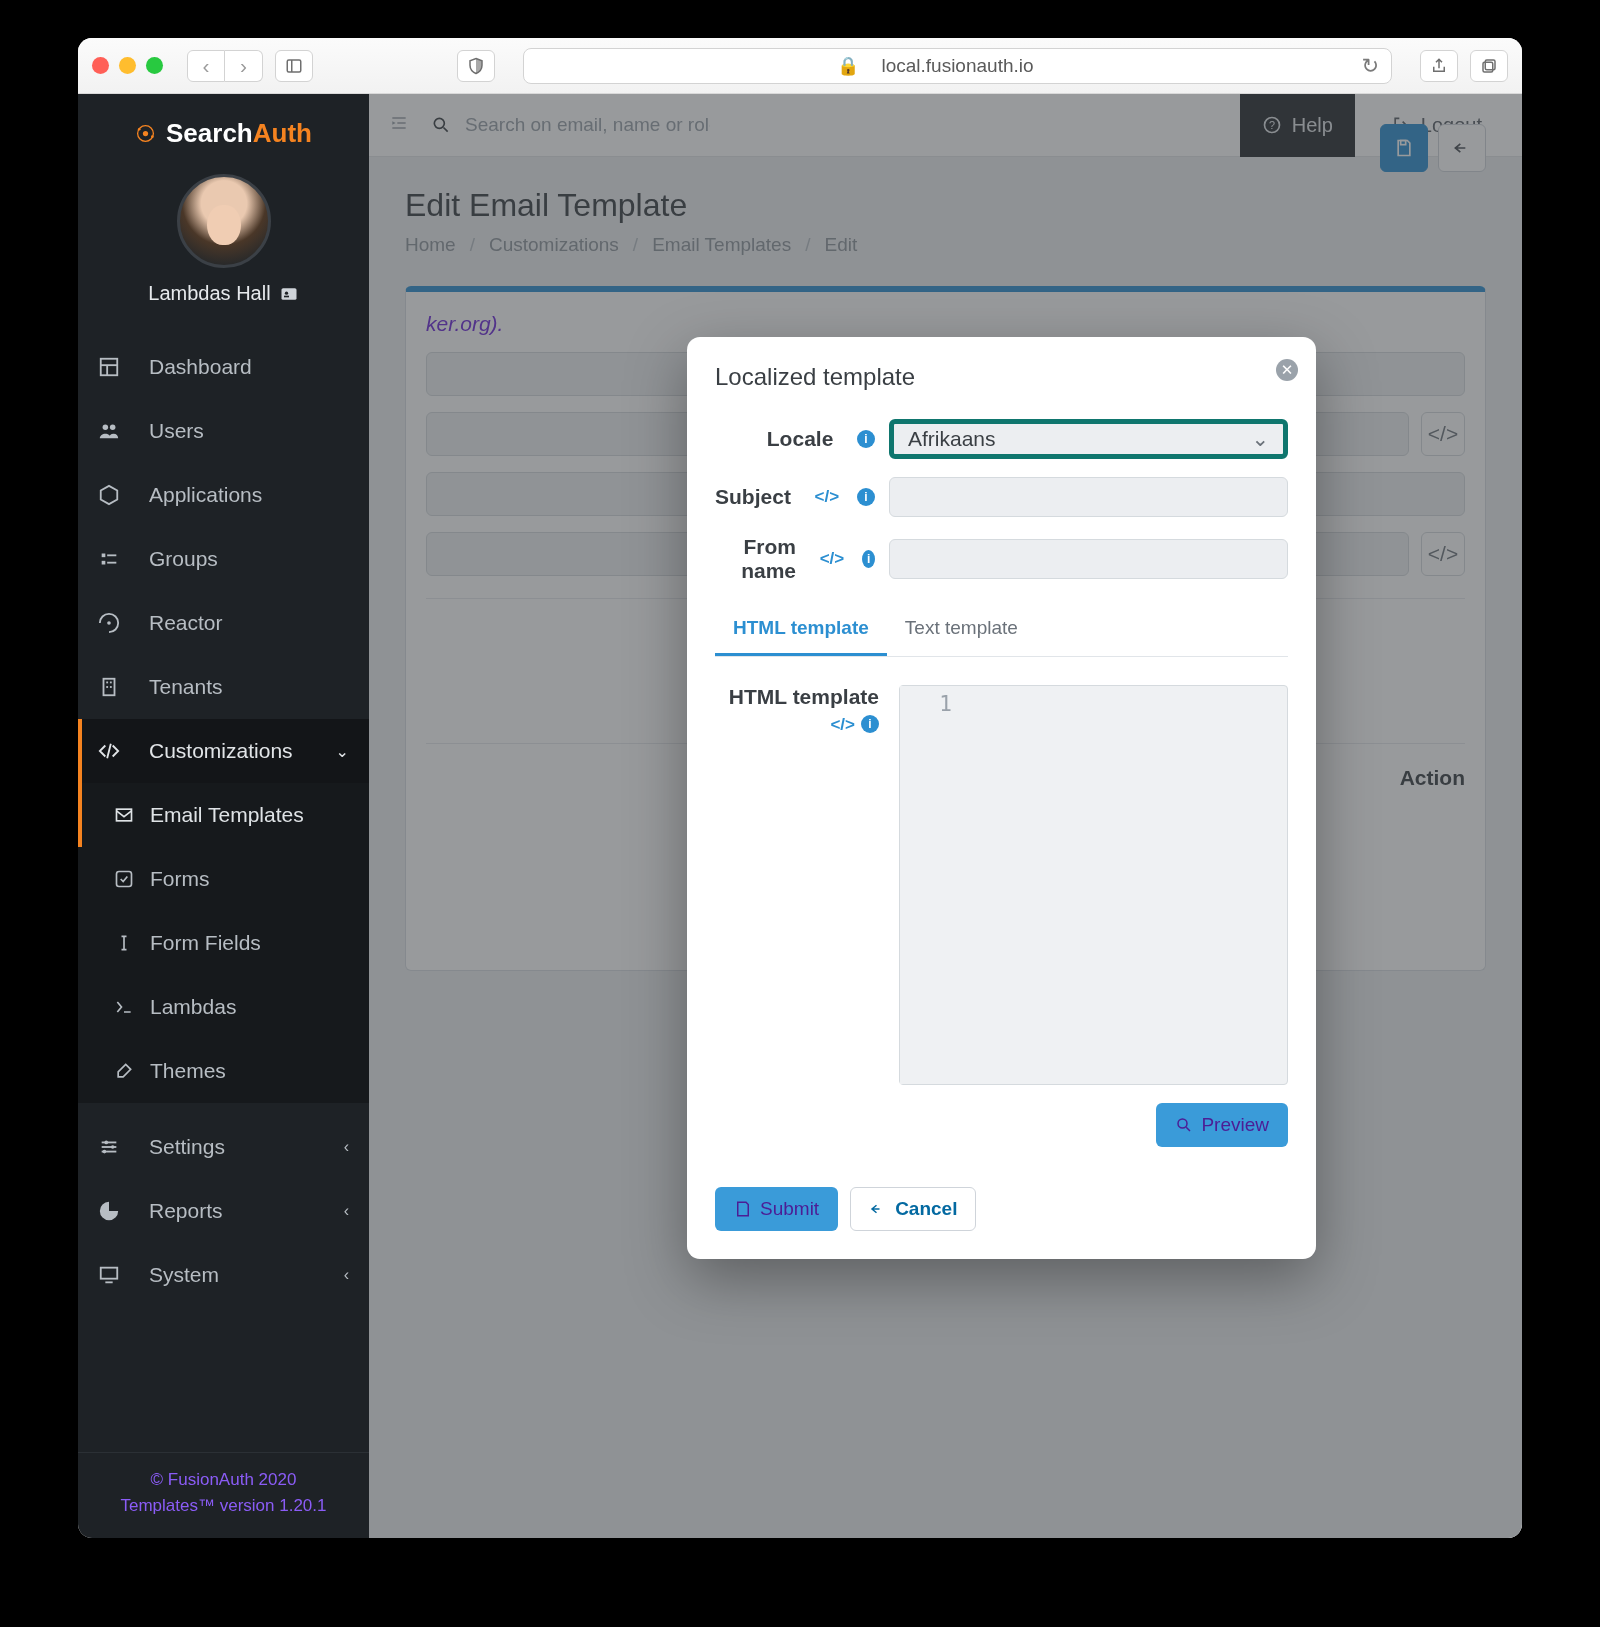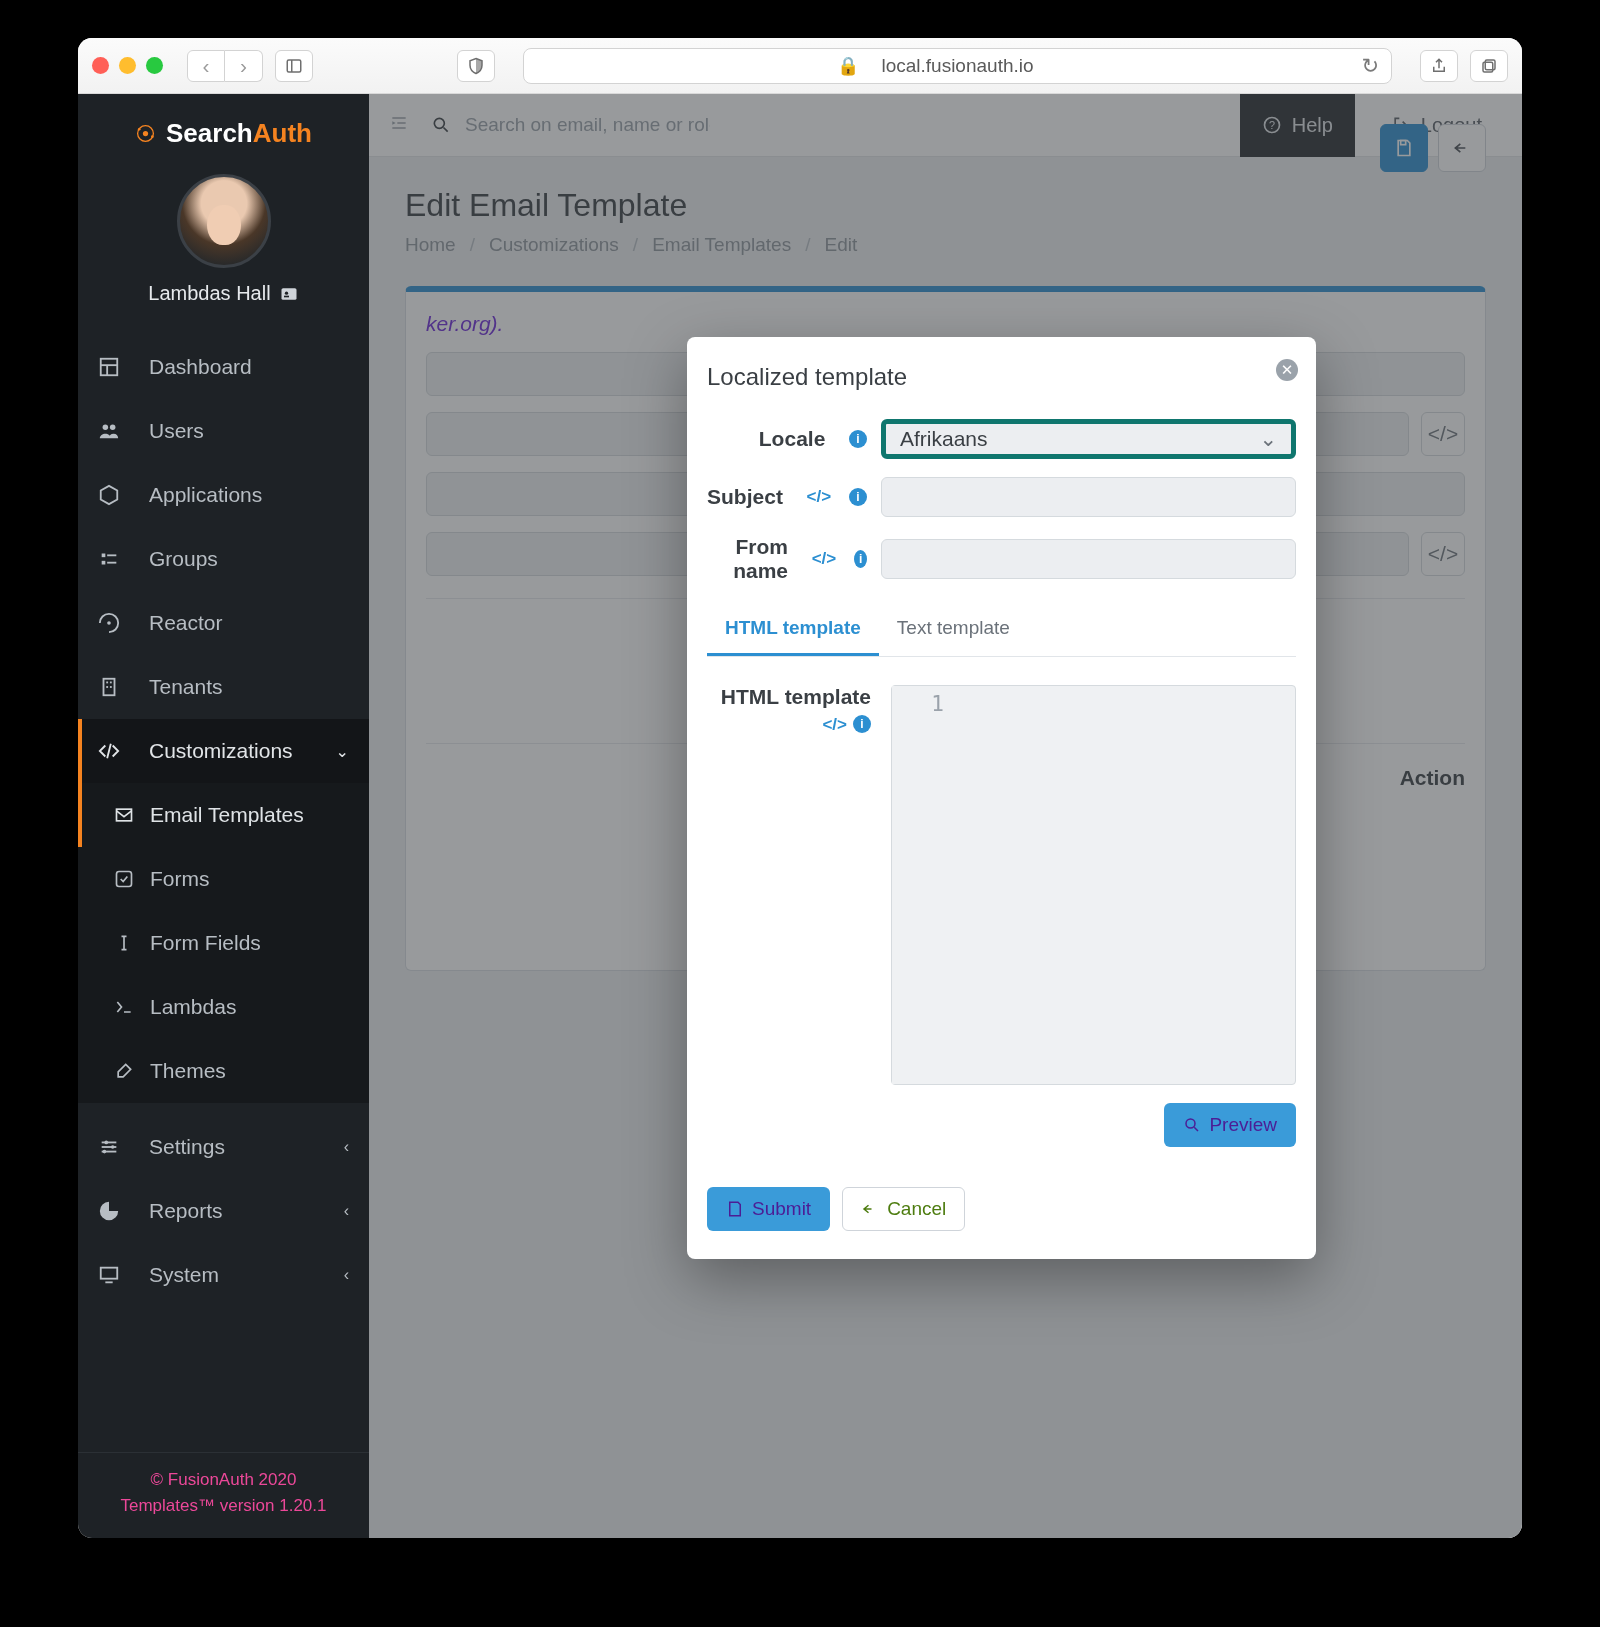--- a/index.html
+++ b/index.html
@@ -29,21 +29,21 @@
 .avatar{width:94px;height:94px;border-radius:50%;background:radial-gradient(circle at 50% 30%, #eac9b0 0 30%, #4a3728 55%, #2a2a2a 80%);border:3px solid #3b4046;position:relative;overflow:hidden;}
 .avatar:after{content:"";position:absolute;left:50%;top:32%;width:34px;height:40px;background:#f0cdb3;border-radius:50%/55%;transform:translateX(-50%);}
 .username{display:flex;align-items:center;gap:8px;color:#e6e9ec;margin-top:14px;font-size:20px;}
 .nav{list-style:none;margin-top:12px;}
 .nav li{display:flex;align-items:center;gap:29px;padding:0 20px;height:64px;color:#b7bdc3;cursor:pointer;}
 .nav li.active{background:#131518;color:#e1e4e7;border-left:4px solid #f58320;padding-left:16px;}
 .nav li .chev{margin-left:auto;font-size:16px;}
 .subnav{list-style:none;background:#16191c;}
 .subnav li{display:flex;align-items:center;gap:16px;padding:0 20px 0 36px;height:64px;color:#b7bdc3;cursor:pointer;}
 .subnav li.sel{color:#dfe3e6;border-left:4px solid #f58320;padding-left:32px;}
-.footer{margin-top:auto;border-top:1px solid #2b3035;padding:14px 0 20px;text-align:center;color:#ec4899;font-size:17px;line-height:1.5;}
+.footer{margin-top:auto;border-top:1px solid #2b3035;padding:14px 0 20px;text-align:center;color:#8b5cf6;font-size:17px;line-height:1.5;}
 
 .main{flex:1;background:#eceef1;position:relative;overflow:hidden;}
 .topbar{height:63px;background:#fff;border-bottom:1px solid #e1e4e7;display:flex;align-items:center;padding:0 20px;gap:16px;}
 .topbar .collapse{width:26px;color:#9aa2aa;}
 .topbar .search{flex:1;display:flex;align-items:center;gap:14px;color:#9aa2aa;}
 .topbar .search input{border:none;outline:none;font-size:19px;color:#555;background:transparent;}
 .topbar .search input::placeholder{color:#9aa2aa;}
 .help{height:63px;background:#262a2e;color:#dfe3e7;display:flex;align-items:center;gap:10px;padding:0 22px;font-size:20px;}
 .logout{display:flex;align-items:center;gap:10px;color:#5a6068;padding:0 20px;font-size:20px;}
 
@@ -59,21 +59,21 @@
 .panel{margin-top:30px;border:1px solid #d7dce1;border-top:6px solid #2c8fd1;border-radius:6px;background:#fff;padding:20px;}
 .panel .linkish{color:#6d28d9;font-style:italic;text-align:left;}
 .panel hr{border:none;border-top:1px solid #e5e9ec;margin:22px 0;}
 .panel .row{display:flex;align-items:center;margin:16px 0;}
 .panel .row .fld{flex:1;height:44px;background:#eff1f3;border:1px solid #d5dade;border-radius:6px;}
 .panel .row .mini{width:44px;height:44px;border:1px solid #d5dade;border-radius:6px;display:flex;align-items:center;justify-content:center;margin-left:12px;color:#6f767d;}
 .panel .action-lab{text-align:right;font-weight:600;color:#3a3f44;}
 
 .scrim{position:absolute;inset:0;background:rgba(58,62,66,0.52);}
 
-.modal{position:absolute;left:318px;top:243px;width:629px;background:#fff;border-radius:8px;box-shadow:0 20px 60px rgba(0,0,0,0.35);padding:26px 20px 28px;}
+.modal{position:absolute;left:318px;top:243px;width:629px;background:#fff;border-radius:13px;box-shadow:0 20px 60px rgba(0,0,0,0.35);padding:26px 28px 28px;}
 .modal h2{font-size:24px;font-weight:400;color:#3a3f44;}
 .modal .close{position:absolute;right:18px;top:22px;width:22px;height:22px;border-radius:50%;background:#9aa2aa;color:#fff;display:flex;align-items:center;justify-content:center;font-size:15px;cursor:pointer;}
 .frm{margin-top:28px;}
 .frow{display:flex;align-items:center;margin:18px 0;}
 .frow .flab{width:160px;text-align:right;font-weight:600;color:#3a3f44;display:flex;justify-content:flex-end;align-items:center;gap:6px;}
 .info-dot{width:18px;height:18px;border-radius:50%;background:#2c8fd1;color:#fff;font-size:12px;display:inline-flex;align-items:center;justify-content:center;font-weight:700;}
 .code-dot{color:#2c8fd1;font-size:17px;font-weight:700;}
 .select{flex:1;margin-left:14px;height:40px;background:#eceef1;border:5px solid #0f766e;border-radius:6px;display:flex;align-items:center;padding:0 14px;color:#3a3f44;position:relative;}
 .select .chev{position:absolute;right:14px;color:#6b727a;}
 .tinput{flex:1;margin-left:14px;height:40px;background:#eceef1;border:1px solid #d5dade;border-radius:6px;}
@@ -85,21 +85,21 @@
 .editor-wrap{display:flex;margin-top:28px;}
 .editor-wrap .elabel{width:170px;text-align:right;font-weight:600;color:#3a3f44;padding-right:6px;}
 .editor-wrap .elabel .subicons{display:flex;justify-content:flex-end;gap:6px;margin-top:6px;}
 .codebox{flex:1;height:400px;border:1px solid #d5dade;border-radius:4px;background:#eff1f3;display:flex;}
 .gutter{width:62px;background:#eff1f3;border-right:0;text-align:right;padding:6px 10px;color:#9aa2aa;font-family:Menlo,monospace;}
 .codearea{flex:1;}
 
 .preview{display:flex;justify-content:flex-end;margin-top:18px;}
 .btn{display:inline-flex;align-items:center;gap:8px;height:44px;padding:0 18px;border-radius:6px;font-size:19px;cursor:pointer;border:1px solid transparent;}
 .btn.blue{background:#3a9bd9;color:#4c1d95;}
-.btn.white{background:#fff;border-color:#cfd4da;color:#4d7c0f;}
+.btn.white{background:#fff;border-color:#cfd4da;color:#0369a1;font-weight:bold;}
 .modal-actions{display:flex;gap:12px;margin-top:40px;}
 
 .newtab{position:absolute;right:0;top:56px;width:36px;height:36px;background:#e6e6e6;border-left:1px solid #d0d0d0;border-bottom:1px solid #d0d0d0;display:flex;align-items:center;justify-content:center;color:#808080;}
 
 svg{width:1em;height:1em;}
 .i18{font-size:18px;}
 .i20{font-size:20px;}
 .i22{font-size:22px;}
 </style>
 </head>

